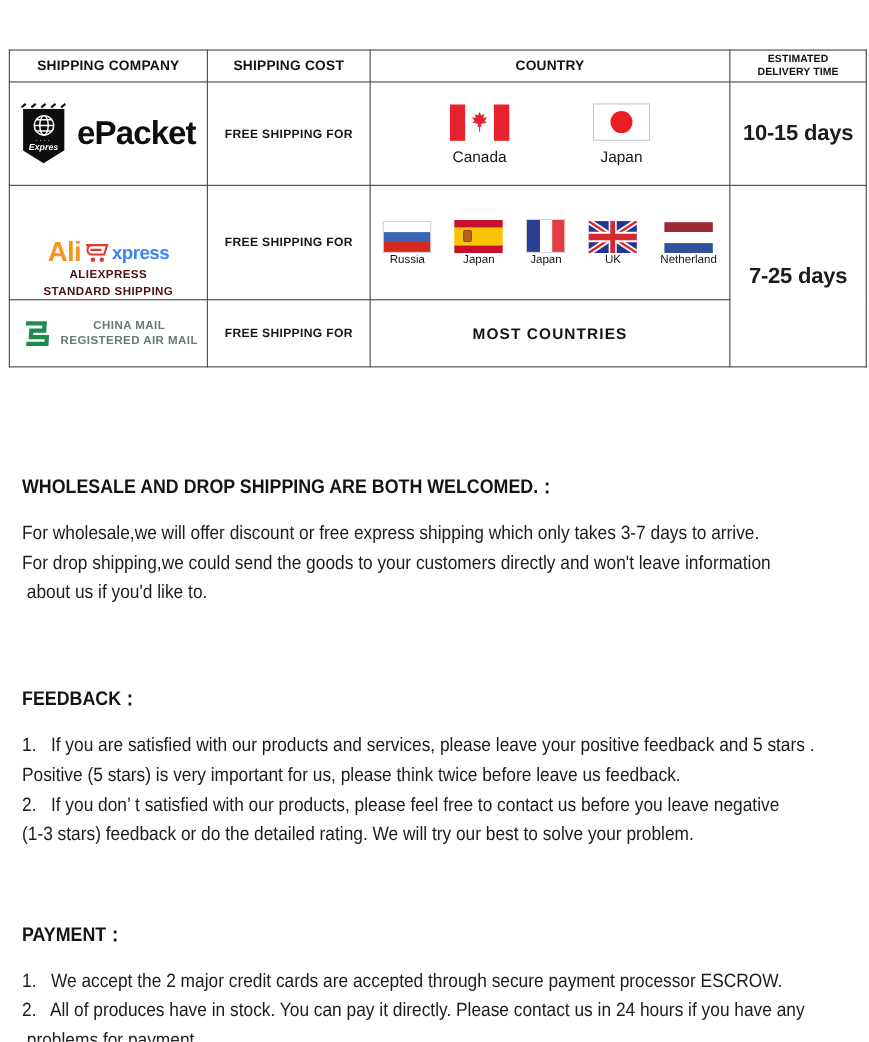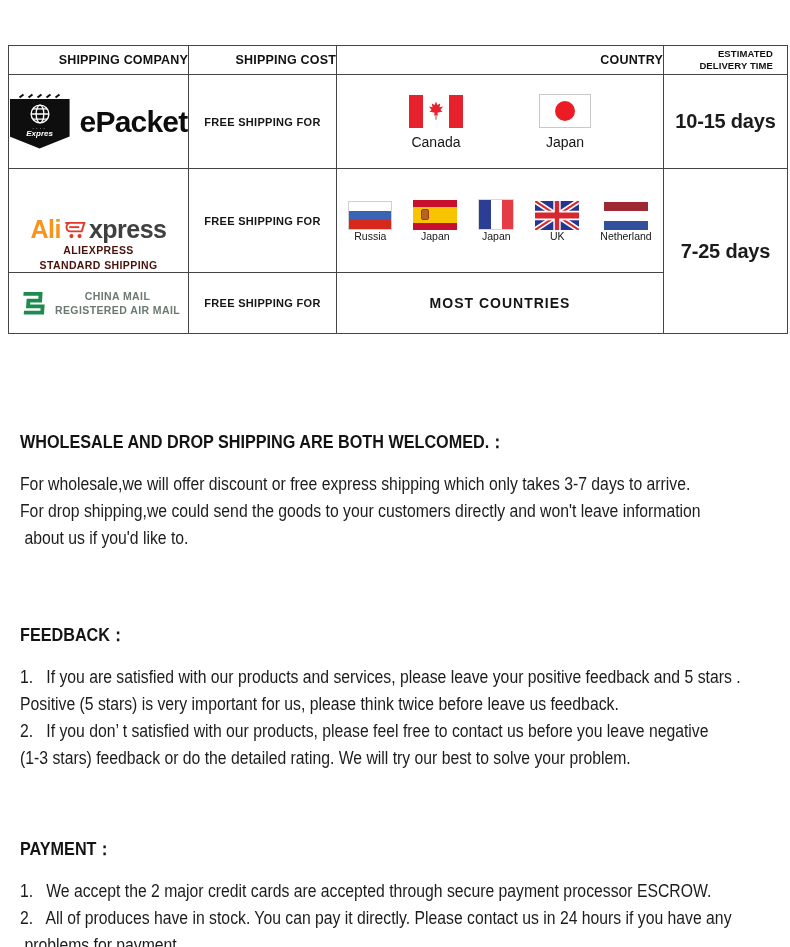--- a/index.html
+++ b/index.html
@@ -16,49 +16,49 @@
     width:779px;margin:45px 0 0 8px;
   }
   table.ship col.c1{width:180px}
   table.ship col.c2{width:148px}
   table.ship col.c3{width:327px}
   table.ship col.c4{width:124px}
   table.ship th,table.ship td{
     border:1px solid #454545;text-align:center;vertical-align:middle;
     padding:0;overflow:hidden;
   }
-  tr.hdr th{height:28px;font-size:12.5px;font-weight:bold;letter-spacing:.2px;color:#111;text-align:right;}
+  tr.hdr th{height:28px;font-size:12.5px;font-weight:bold;letter-spacing:.2px;color:#111;}
   tr.hdr th.est{font-size:9.5px;line-height:1.3;padding:0 14px;letter-spacing:.1px;}
   tr.r1 td{height:93px}
   tr.r2 td{height:62px}
   tr.r3 td{height:60px}
 
   .cost{font-size:11px;font-weight:bold;letter-spacing:.3px;color:#161616;}
   .delivery{font-size:20px;font-weight:600;color:#1b1b1b;letter-spacing:-.2px;}
 
   
   .ep-wrap{display:flex;align-items:center;justify-content:center;gap:10px;}
   .ep-badge-col{display:flex;flex-direction:column;align-items:center;}
   .stitches{display:flex;gap:4px;margin-bottom:2px;}
   .stitches i{display:block;width:5px;height:2px;background:#111;transform:rotate(-38deg);}
   .ep-shield{
-    width:60px;height:50px;background:#0e0e0e;
+    width:38px;height:50px;background:#0e0e0e;
     clip-path:polygon(0 0,100% 0,100% 76%,50% 100%,0 76%);
     display:flex;flex-direction:column;align-items:center;
   }
   .ep-shield svg{margin-top:4px;}
   .ep-dots{color:#fff;font-size:6px;line-height:4px;letter-spacing:2px;}
   .ep-badge-label{color:#fff;font-size:8px;font-weight:bold;font-style:italic;line-height:9px;}
   .ep-name{font-size:30px;font-weight:bold;letter-spacing:-.8px;color:#0d0d0d;}
 
   
   .ax-wrap{display:flex;flex-direction:column;align-items:center;gap:1px;}
   .ax-logo{display:flex;align-items:center;line-height:1;margin-top:48px;}
   .ax-ali{font-size:25px;font-weight:bold;color:#f7941d;letter-spacing:-.5px;}
-  .ax-xpress{font-size:25px;font-weight:bold;color:#404040;letter-spacing:-.5px;}
+  .ax-xpress{font-size:17px;font-weight:bold;color:#3b82f6;letter-spacing:-.5px;}
   .ax-cart{margin:0 1px 0 2px;}
   .ax-sub{font-size:10.5px;font-weight:bold;color:#49120d;letter-spacing:.4px;line-height:14px;}
 
   
   .cp-wrap{display:flex;align-items:center;justify-content:center;gap:8px;padding:0 6px;}
   .cp-emblem{transform:skewX(-4deg);}
   .cp-text{font-size:10.5px;font-weight:bold;color:#6b7a71;letter-spacing:.4px;line-height:14px;text-align:center;}
 
   
   .countries-row{display:flex;justify-content:center;align-items:flex-end;}

